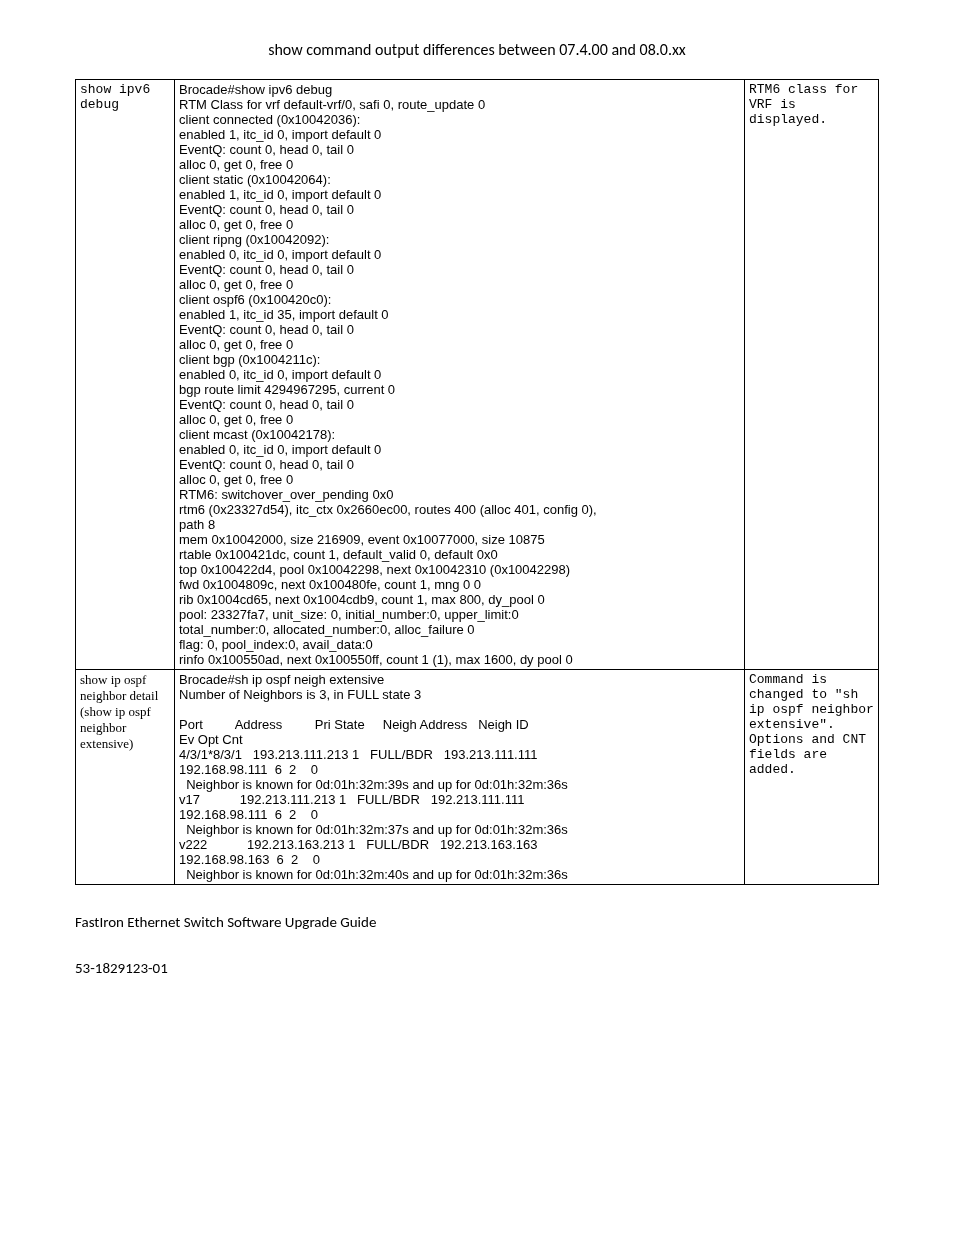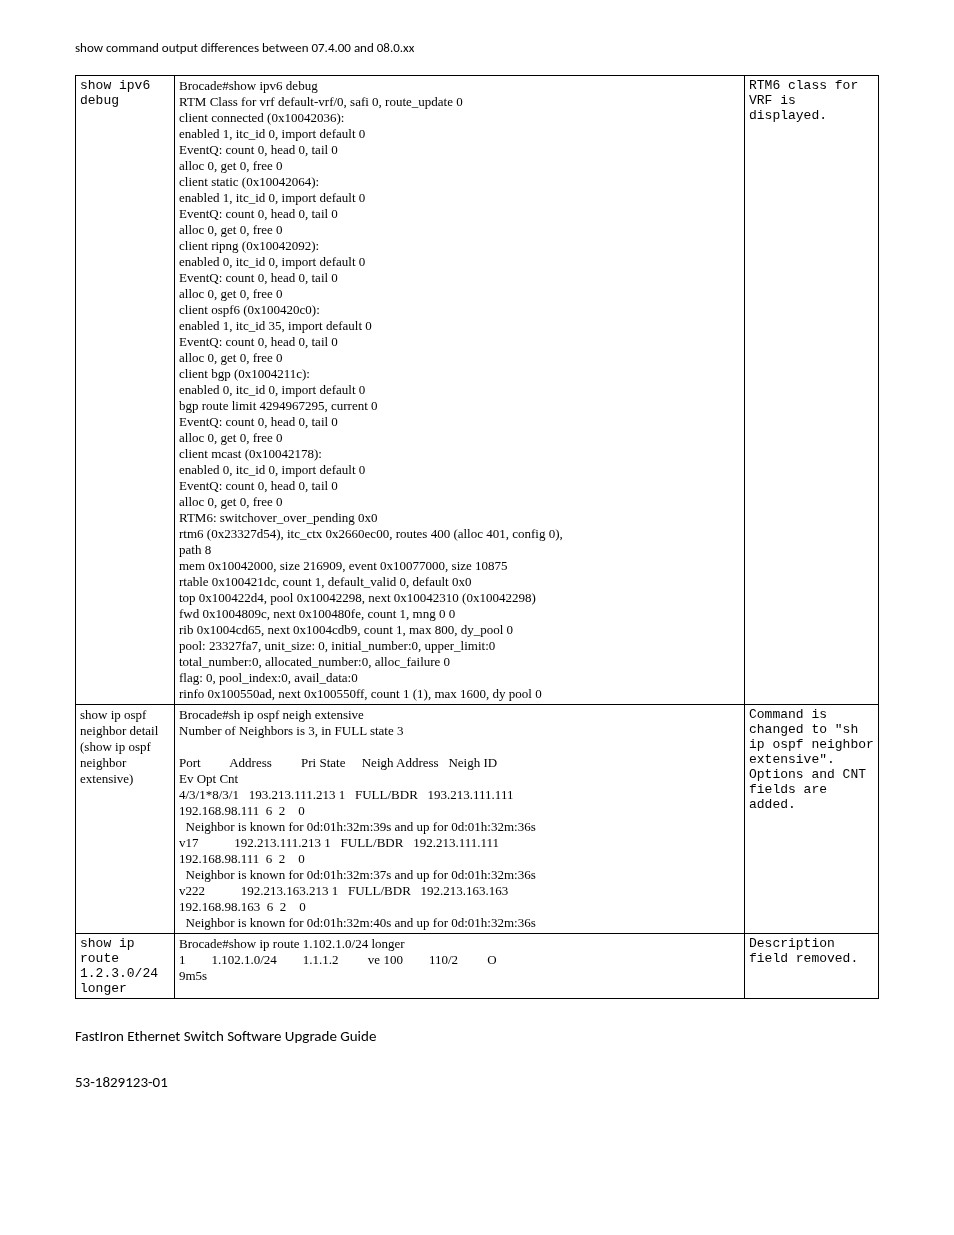--- a/index.html
+++ b/index.html
@@ -1,20 +1,20 @@
 <!DOCTYPE html>
 <html><head>
 <meta charset="utf-8">
 <style>
 body{margin:0;padding:40px 75px;font-family:Calibri,Arial,sans-serif;font-size:14px;color:#000;background:#fff}
-.header{text-align:left;font-size:13px;margin-bottom:20px}
+.header{text-align:center;font-size:16px;margin-bottom:20px}
 table{border-collapse:collapse;width:100%;margin-bottom:13px}
 td{border:1px solid #000;padding:2px 4px;vertical-align:top;font-size:13px}
 td.cmd{font-family:"Courier New",monospace;width:90px}
-td.out{font-family:Liberation Serif, serif;white-space:pre}
+td.out{font-family:Liberation Sans, sans-serif;white-space:pre}
 td.note{width:125px;font-family:Liberation Mono, monospace}
 .footer{font-size:15px;margin-top:28px}
 </style>
 </head>
 <body>
 
 <div class="header">show command output differences between 07.4.00 and 08.0.xx</div>
 
 <table>
 <tbody id="tbody">
@@ -74,24 +74,17 @@
   Neighbor is known for 0d:01h:32m:39s and up for 0d:01h:32m:36s
 v17           192.213.111.213 1   FULL/BDR   192.213.111.111
 192.168.98.111  6  2    0
   Neighbor is known for 0d:01h:32m:37s and up for 0d:01h:32m:36s
 v222           192.213.163.213 1   FULL/BDR   192.213.163.163
 192.168.98.163  6  2    0
   Neighbor is known for 0d:01h:32m:40s and up for 0d:01h:32m:36s
 </td>
         <td class="note">Command is changed to "sh ip ospf neighbor extensive". Options and CNT fields are added.</td>
       </tr>
-      <tr>
-        <td class="cmd" style="white-space: pre-wrap;">show ip route 1.2.3.0/24 longer</td>
-        <td class="out">Brocade#show ip route 1.102.1.0/24 longer
-1        1.102.1.0/24        1.1.1.2         ve 100        110/2         O
-9m5s</td>
-        <td class="note">Description field removed.</td>
-      </tr>
     </tbody>
 </table>
 
 <div class="footer">FastIron Ethernet Switch Software Upgrade Guide</div>
 <div class="footer">53-1829123-01</div>
 
 </body></html>

